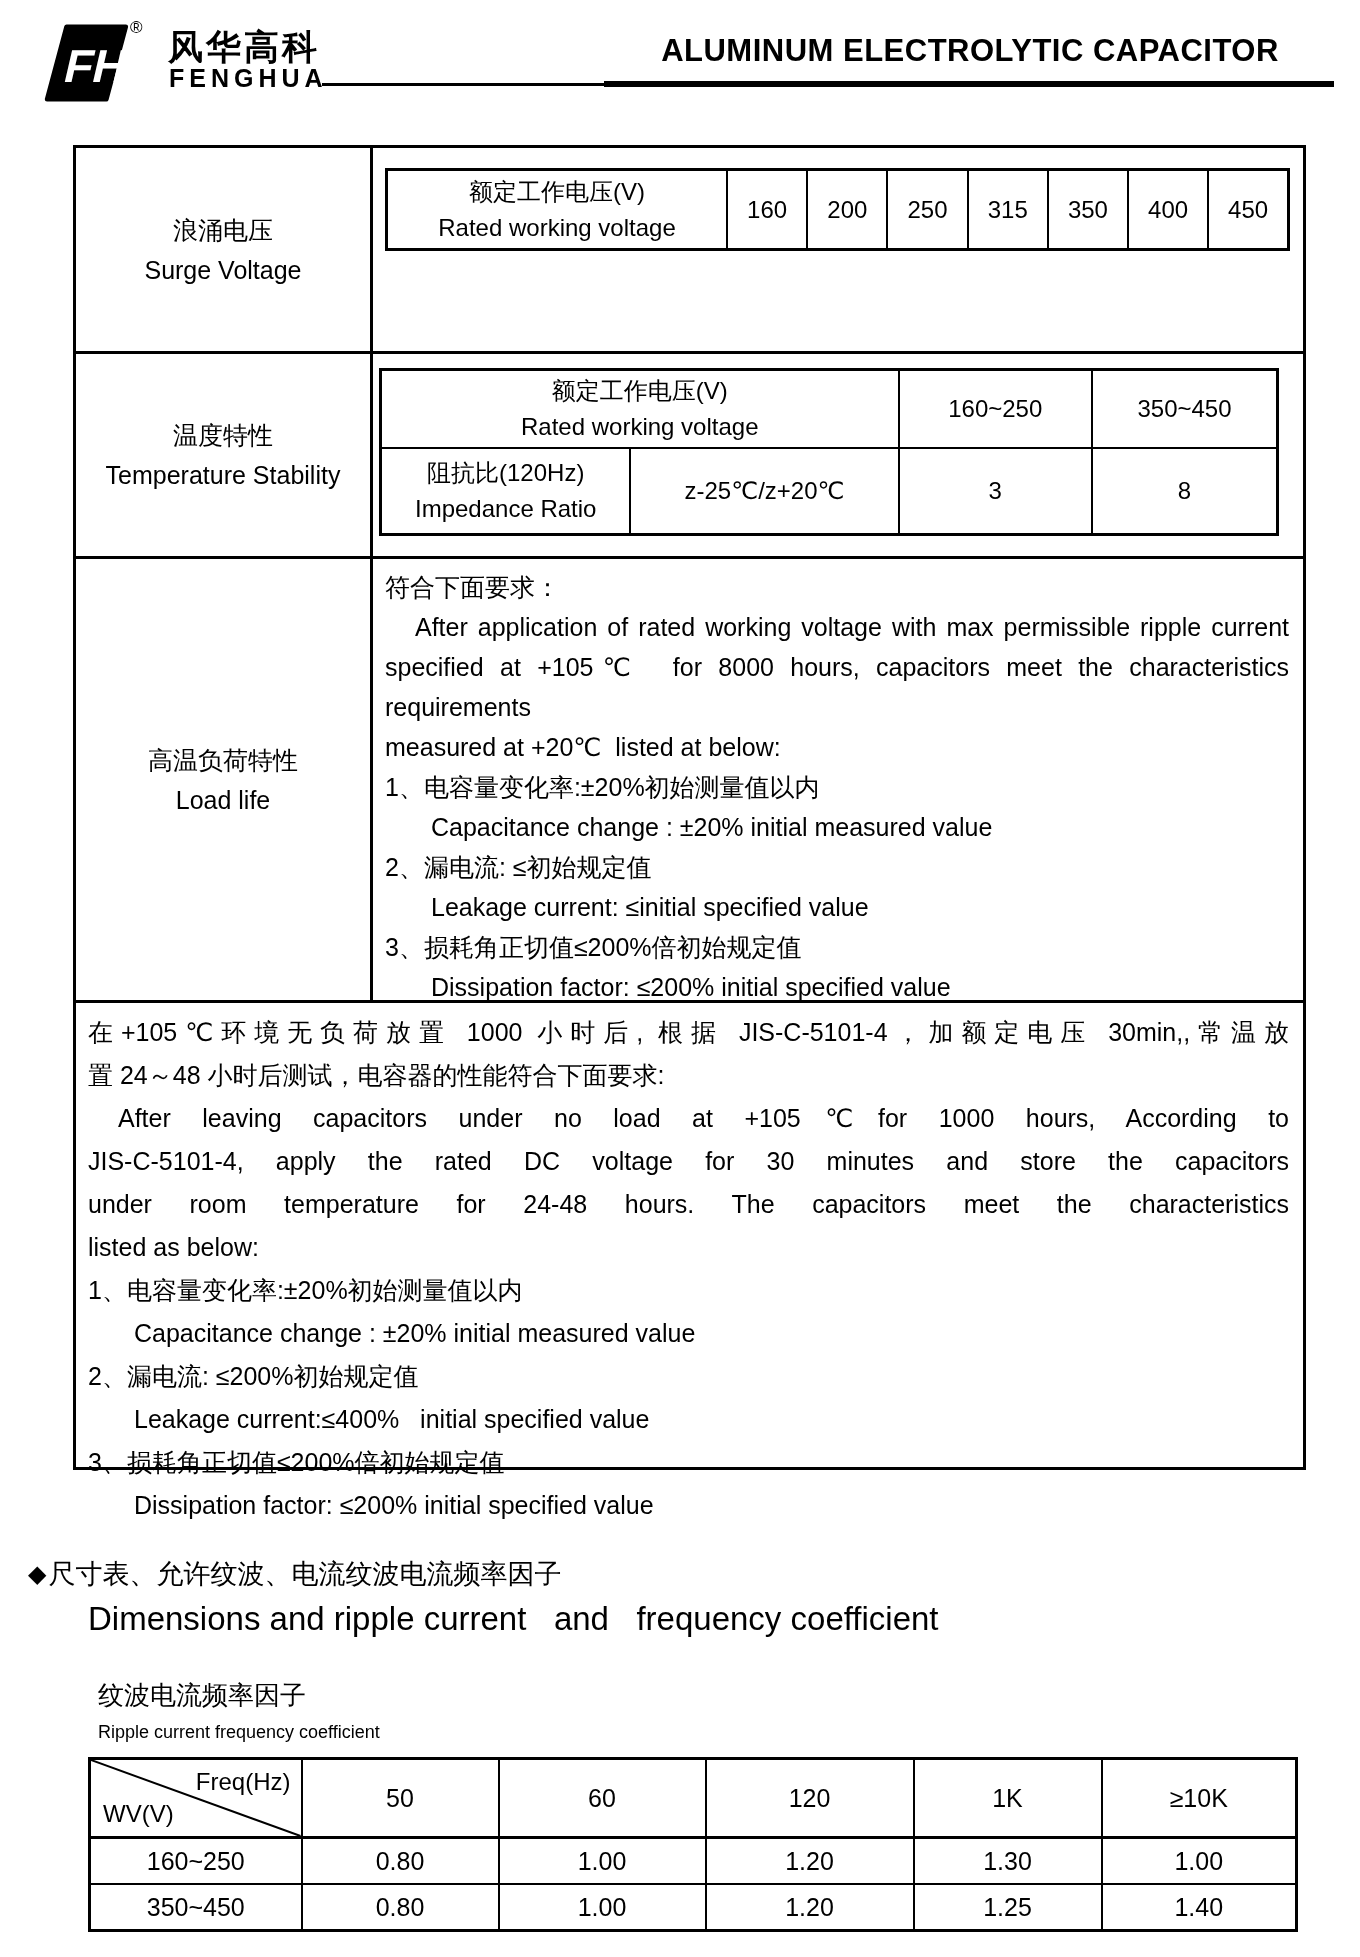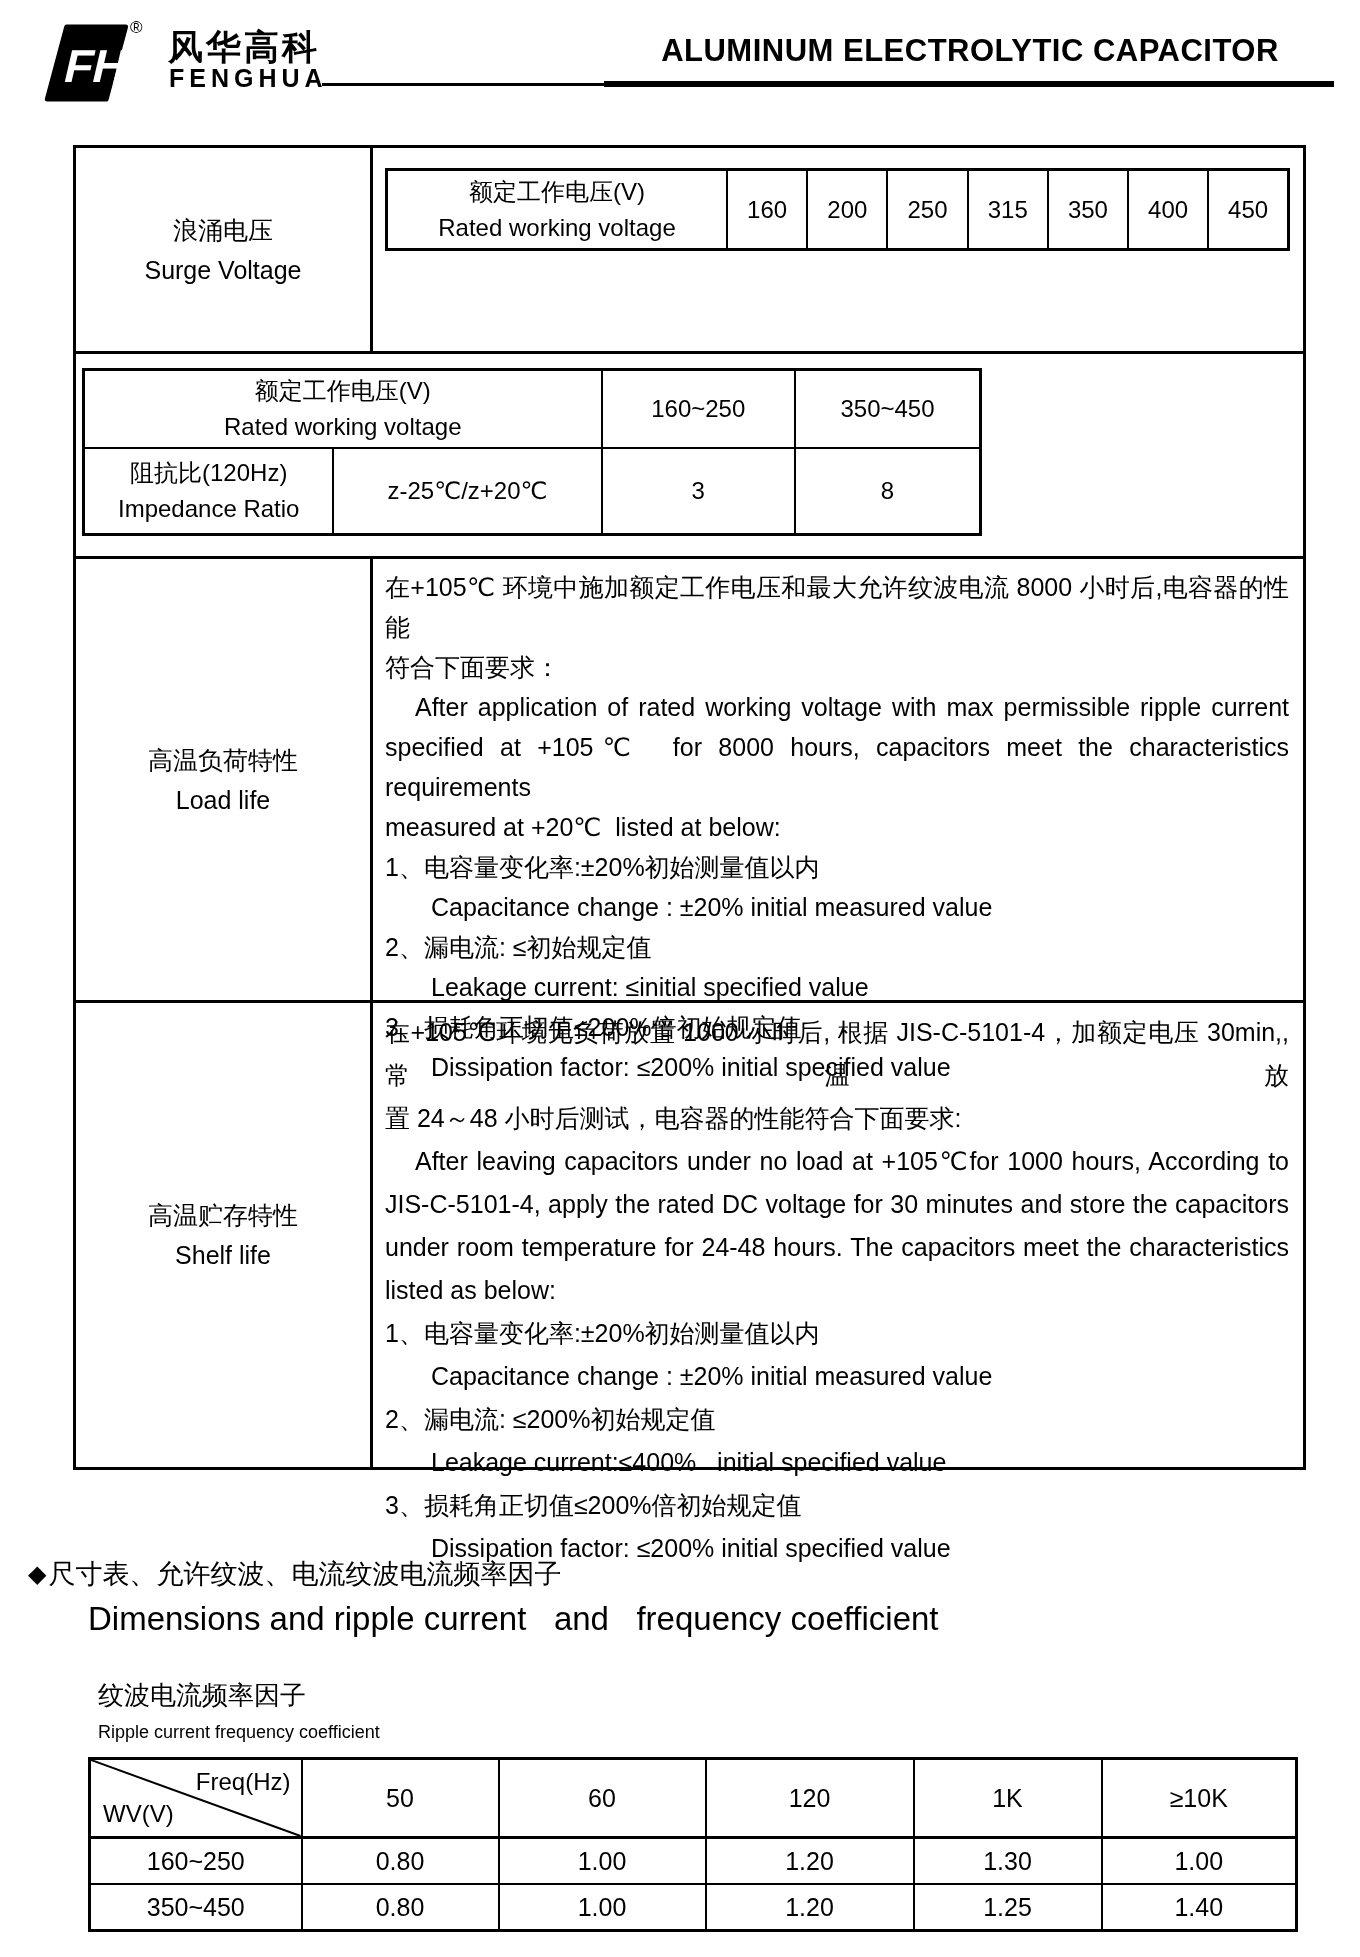--- a/index.html
+++ b/index.html
@@ -109,20 +109,24 @@
             <td>350</td>
             <td>400</td>
             <td>450</td>
           </tr>
         </tbody>
           </table>
       </div>
     </div>
 
     <div class="mt-row r2">
+      <div class="row-label">
+        <div>温度特性</div>
+        <div>Temperature Stability</div>
+      </div>
       <div class="row-content">
         <table class="inner innerB">
           <colgroup>
               <col style="width:248px">
               <col style="width:266px">
               <col style="width:192px">
               <col style="width:184px">
             </colgroup>
           <tbody>
               <tr class="ra">
@@ -147,40 +151,35 @@
       </div>
     </div>
 
     <div class="mt-row r3">
       <div class="row-label">
         <div>高温负荷特性</div>
         <div>Load life</div>
       </div>
       <div class="row-content">
         <div class="life-text">
-          <div class="ln just">在+105℃ 环境中施加额定工作电压和最大允许纹波电流 8000 小时后,电容器的性能</div>
           <div class="ln">符合下面要求：</div>
           <div class="ln just ind1">After application of rated working voltage with max permissible ripple current</div>
           <div class="ln just">specified at +105℃  for 8000 hours, capacitors meet the characteristics requirements</div>
           <div class="ln">measured at +20℃  listed at below:</div>
           <div class="ln">1、电容量变化率:±20%初始测量值以内</div>
           <div class="ln ind2">Capacitance change : ±20% initial measured value</div>
           <div class="ln">2、漏电流: ≤初始规定值</div>
           <div class="ln ind2">Leakage current: ≤initial specified value</div>
           <div class="ln">3、损耗角正切值≤200%倍初始规定值</div>
           <div class="ln ind2">Dissipation factor: ≤200% initial specified value</div>
         </div>
       </div>
     </div>
 
     <div class="mt-row r4">
-      <div class="row-label">
-        <div>高温贮存特性</div>
-        <div>Shelf life</div>
-      </div>
       <div class="row-content">
         <div class="life-text">
           <div class="ln just">在+105℃环境无负荷放置 1000 小时后, 根据 JIS-C-5101-4，加额定电压 30min,,常温放</div>
           <div class="ln">置 24～48 小时后测试，电容器的性能符合下面要求:</div>
           <div class="ln just ind1">After leaving capacitors under no load at +105℃for 1000 hours, According to</div>
           <div class="ln just">JIS-C-5101-4, apply the rated DC voltage for 30 minutes and store the capacitors</div>
           <div class="ln just">under room temperature for 24-48 hours. The capacitors meet the characteristics</div>
           <div class="ln">listed as below:</div>
           <div class="ln">1、电容量变化率:±20%初始测量值以内</div>
           <div class="ln ind2">Capacitance change : ±20% initial measured value</div>

